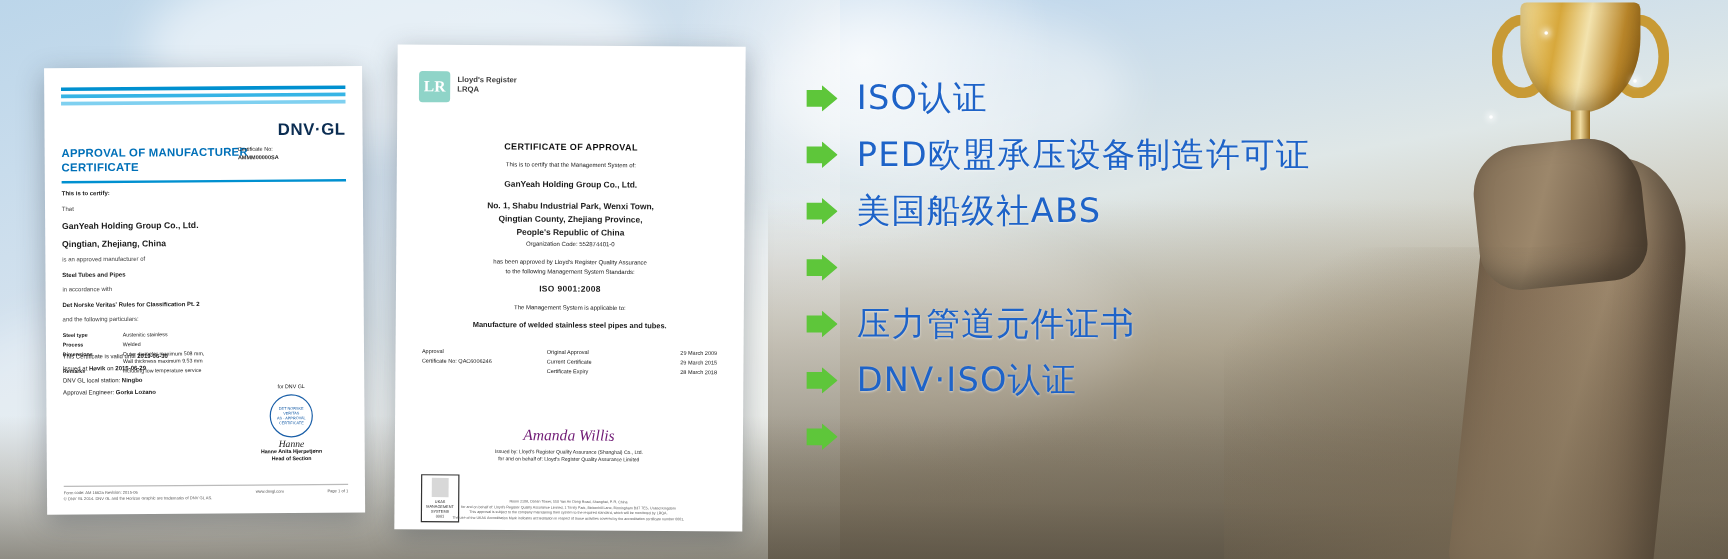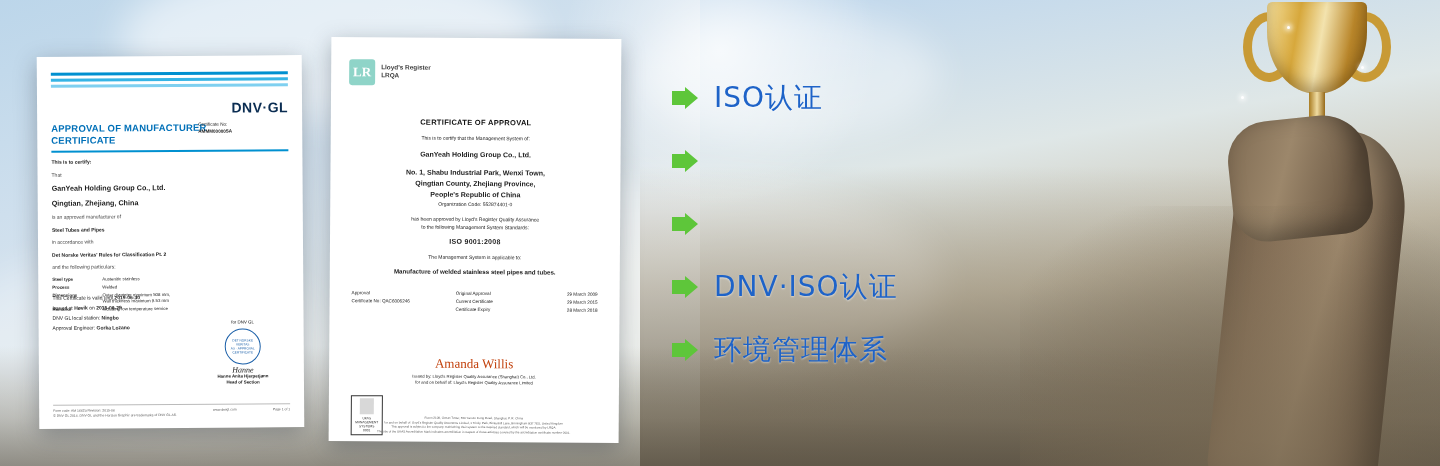--- a/index.html
+++ b/index.html
@@ -163,21 +163,21 @@
   .lr-approval {
     position: absolute; left: 22px; top: 252px; right: 22px;
     font-size: 4.6px; line-height: 8px; color: #1b1b1b;
   }
   .lr-approval .row { display: flex; justify-content: space-between; }
   .lr-approval .left { width: 110px; }
   .lr-sig {
     position: absolute; left: 0; right: 0; top: 316px; text-align: center;
   }
   .lr-sig .scribble {
-    font-family: "Liberation Serif", serif; font-size: 13px; color: #c2410c;
+    font-family: "Liberation Serif", serif; font-style: italic; font-size: 13px; color: #701a75;
   }
   .lr-issued {
     position: absolute; left: 24px; right: 24px; top: 336px;
     text-align: center; font-size: 4.2px; line-height: 6px; color: #222;
   }
   .ukas-box {
     position: absolute; left: 22px; top: 358px; width: 30px; height: 36px;
     border: 0.8px solid #333; display: flex; flex-direction: column;
     align-items: center; justify-content: flex-end; padding-bottom: 2px;
     font-size: 3.2px; color: #222;
@@ -192,21 +192,20 @@
   .cert-list {
     position: absolute;
     left: 672px; top: 58px;
     width: 520px;
   }
   .cert-item {
     display: flex;
     align-items: center;
     height: 47px;
     margin-bottom: 0px;
-    margin-top: 16px;
   }
   .arrow {
     width: 26px; height: 22px;
     margin-right: 16px;
     flex: 0 0 auto;
     position: relative;
   }
   .arrow svg { display: block; }
   .cert-label {
     font-family: "DejaVu Sans", "Liberation Sans", sans-serif;
@@ -459,49 +458,65 @@
       </span>
       <span class="cert-label">ISO认证</span>
     </div>
 
     <div class="cert-item">
       <span class="arrow">
         <svg width="26" height="22" viewBox="0 0 26 22">
           <polygon points="0,4 13,4 13,0 26,11 13,22 13,18 0,18" fill="#5ec63a"></polygon>
         </svg>
       </span>
-    </div>
-
-
-
-    <div class="cert-item">
-      <span class="arrow">
-        <svg width="26" height="22" viewBox="0 0 26 22">
-          <polygon points="0,4 13,4 13,0 26,11 13,22 13,18 0,18" fill="#5ec63a"></polygon>
-        </svg>
-      </span>
-    </div>
-
+      <span class="cert-label">PED欧盟承压设备制造许可证</span>
+    </div>
+
+    <div class="cert-item">
+      <span class="arrow">
+        <svg width="26" height="22" viewBox="0 0 26 22">
+          <polygon points="0,4 13,4 13,0 26,11 13,22 13,18 0,18" fill="#5ec63a"></polygon>
+        </svg>
+      </span>
+      <span class="cert-label">美国船级社ABS</span>
+    </div>
+
+
+    <div class="cert-item">
+      <span class="arrow">
+        <svg width="26" height="22" viewBox="0 0 26 22">
+          <polygon points="0,4 13,4 13,0 26,11 13,22 13,18 0,18" fill="#5ec63a"></polygon>
+        </svg>
+      </span>
+    </div>
+
+    <div class="cert-item">
+      <span class="arrow">
+        <svg width="26" height="22" viewBox="0 0 26 22">
+          <polygon points="0,4 13,4 13,0 26,11 13,22 13,18 0,18" fill="#5ec63a"></polygon>
+        </svg>
+      </span>
+      <span class="cert-label">压力管道元件证书</span>
+    </div>
 
     <div class="cert-item">
       <span class="arrow">
         <svg width="26" height="22" viewBox="0 0 26 22">
           <polygon points="0,4 13,4 13,0 26,11 13,22 13,18 0,18" fill="#5ec63a"></polygon>
         </svg>
       </span>
       <span class="cert-label">DNV·ISO认证</span>
     </div>
 
     <div class="cert-item">
       <span class="arrow">
         <svg width="26" height="22" viewBox="0 0 26 22">
           <polygon points="0,4 13,4 13,0 26,11 13,22 13,18 0,18" fill="#5ec63a"></polygon>
         </svg>
       </span>
-      <span class="cert-label">环境管理体系</span>
     </div>
 
   </div>
 
   <div class="hand-wrap">
     <div class="arm"></div>
     <div class="trophy">
       <div class="handle-l"></div>
       <div class="handle-r"></div>
       <div class="cup"></div>

